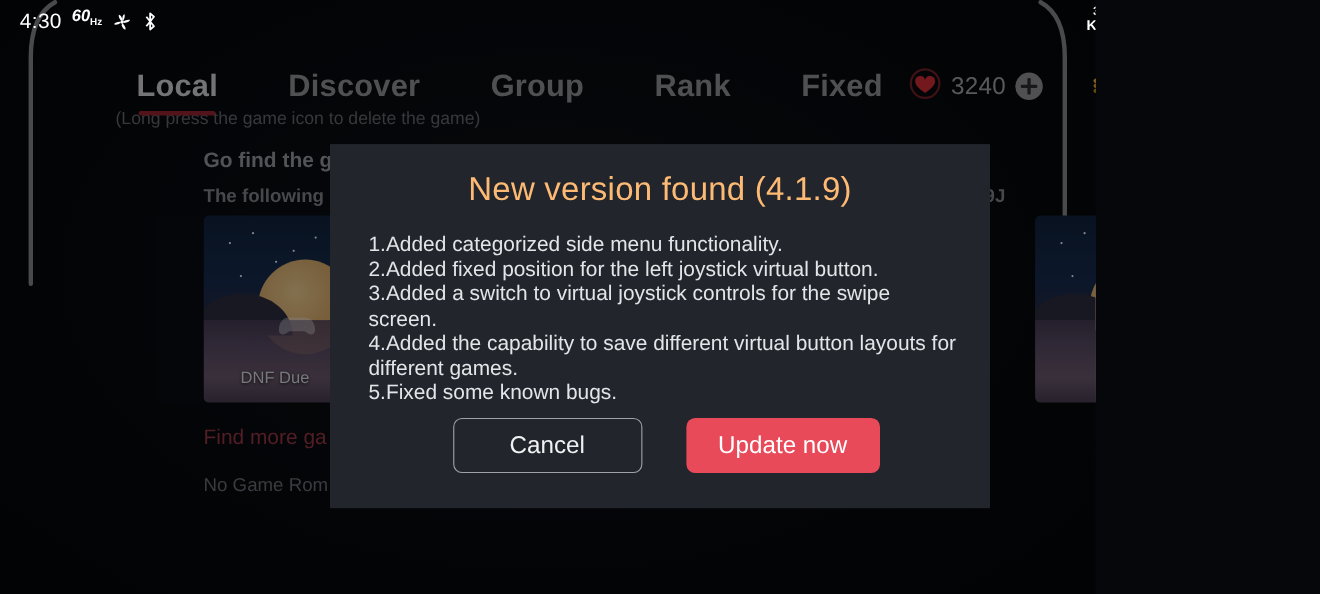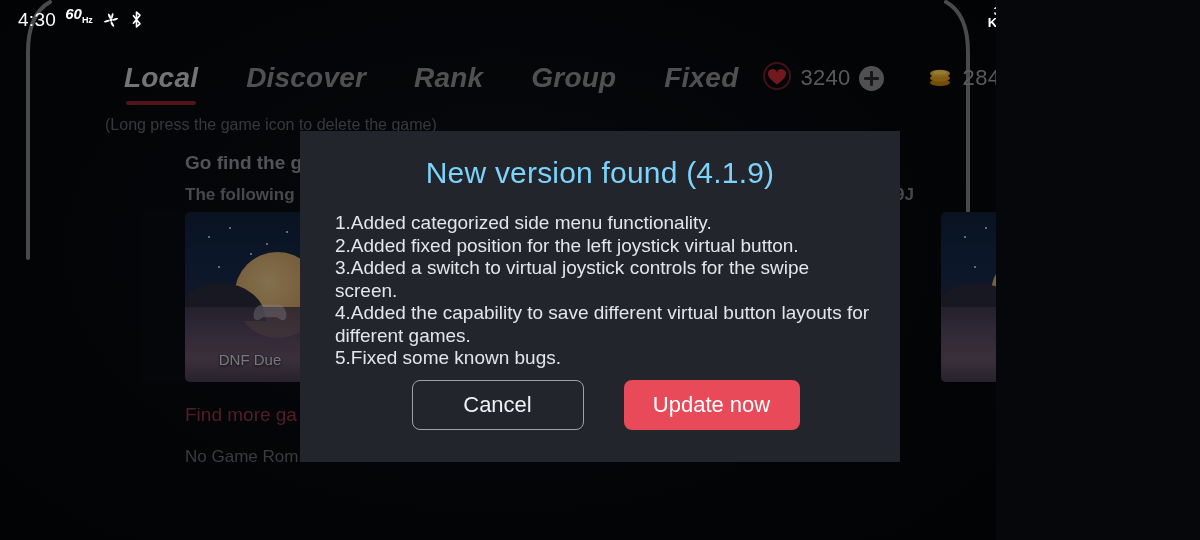--- a/index.html
+++ b/index.html
@@ -47,21 +47,21 @@
     content:""; position:absolute; right:-5px; top:4px;
     width:3px; height:7px; background:#fff; border-radius:0 2px 2px 0;
   }
   .battery .fill { height:100%; background:#21d67a; border-radius:1px; }
 
   
   #top-nav {
     position:absolute; top:52px; left:0; width:1200px; height:52px;
     display:flex; align-items:center; z-index:10;
   }
-  .tabs { display:flex; align-items:flex-end; gap:0; margin-left:100px;font-style:italic; }
+  .tabs { display:flex; align-items:flex-end; gap:16px; margin-left:100px; }
   .tab {
     position:relative; color:#8b8b8e; font-size:28px; font-weight:bold;
     padding:0 24px; letter-spacing:.2px; cursor:pointer;
   }
   .tab.active { color:#c9c9cc; }
   .tab.active .underline {
     position:absolute; left:26px; right:26px; bottom:-11px;
     height:4px; background:#8e2230; border-radius:2px;
   }
 
@@ -74,21 +74,21 @@
   }
   .plus-btn::before, .plus-btn::after {
     content:""; position:absolute; background:#2a2a2e; border-radius:1px;
   }
   .plus-btn::before { left:5px; right:5px; top:11px; height:3px; }
   .plus-btn::after { top:5px; bottom:5px; left:11px; width:3px; }
   .hamburger { display:flex; flex-direction:column; gap:6px; cursor:pointer; margin-left:32px; margin-right:18px; }
   .hamburger span { display:block; width:42px; height:6px; background:#2e3138; border-radius:3px; }
 
   
-  #bg-content { position:absolute; top:104px; left:0; width:1200px; height:436px; z-index:5;padding-left:28px; }
+  #bg-content { position:absolute; top:88px; left:0; width:1200px; height:436px; z-index:5;padding-left:28px; }
   .hint-text { position:absolute; left:105px; top:12px; color:#5f6166; font-size:16px; }
   .section-title { position:absolute; left:185px; top:48px; color:#8e9096; font-size:19px; font-weight:bold; }
   .section-sub { position:absolute; left:185px; top:81px; color:#7b7d83; font-size:17px; font-weight:bold; }
   .section-sub2 { position:absolute; left:895px; top:81px; color:#7b7d83; font-size:17px; font-weight:bold; }
 
   .game-card {
     position:absolute; width:130px; height:170px; border-radius:5px; overflow:hidden;
     background:linear-gradient(#0f2038 0%, #15294a 35%, #2a2840 62%, #3a3048 80%, #2b2437 100%);
   }
   .game-card.c1 { left:185px; top:108px; }
@@ -137,21 +137,21 @@
   #dim {
     position:absolute; inset:0; background:rgba(0,0,0,.42); z-index:18;
   }
 
   
   #dialog {
     position:absolute; left:300px; top:131px; width:600px; height:331px;
     background:#22262c; z-index:25; padding:0;
   }
   .dlg-title {
-    color:#7dd3fc; font-size:30px; text-align:center; margin-top:25px; letter-spacing:.2px;
+    color:#fdba74; font-size:30px; text-align:center; margin-top:25px; letter-spacing:.2px;
   }
   .dlg-body {
     margin:22px 25px 0 35px; color:#e3e5e8; font-size:19px; line-height:22.5px;
   }
   .dlg-body div { white-space:normal; }
   .dlg-actions {
     position:absolute; left:11px; right:0; bottom:32px;
     display:flex; justify-content:center; gap:40px;
   }
   .btn {
@@ -235,24 +235,24 @@
   <div id="top-nav">
     <div class="tabs">
       <div class="tab active">
         <span>Local</span>
         <span class="underline" style="background: rgb(142, 34, 48);"></span>
       </div>
       <div class="tab">
         <span>Discover</span>
       </div>
       <div class="tab">
+        <span>Group</span>
+      </div>
+      <div class="tab">
         <span>Rank</span>
-      </div>
-      <div class="tab">
-        <span>Group</span>
       </div>
       <div class="tab">
         <span>Fixed</span>
       </div>
     </div>
 
     <div class="currencies">
       <div class="cur-group">
         <span>
           <svg width="30" height="28" viewBox="0 0 30 28">

